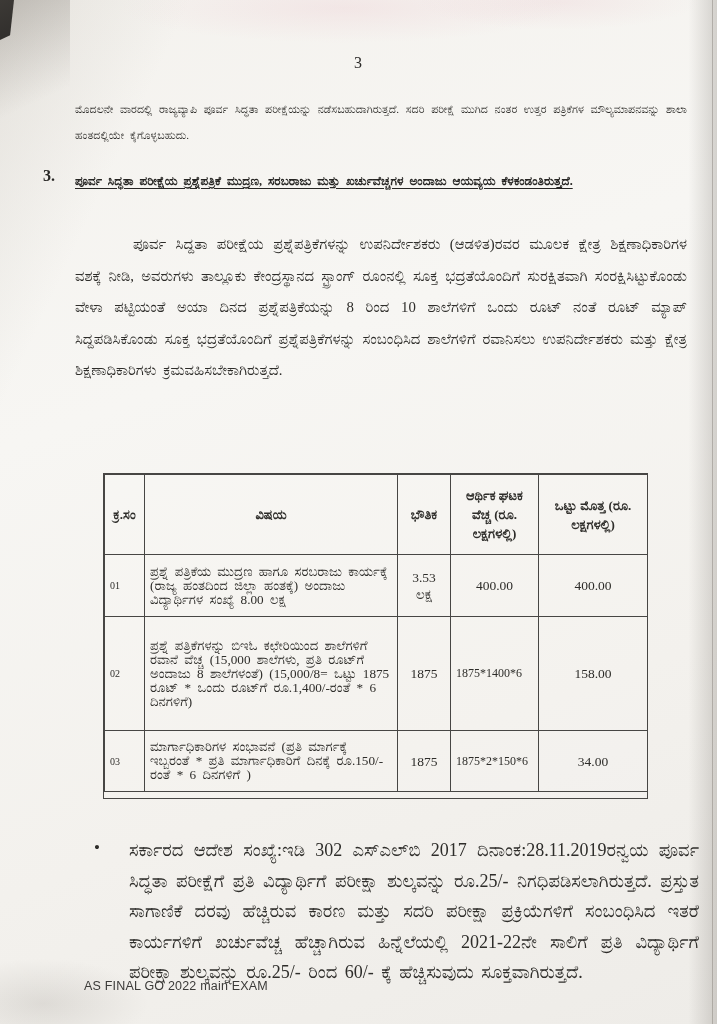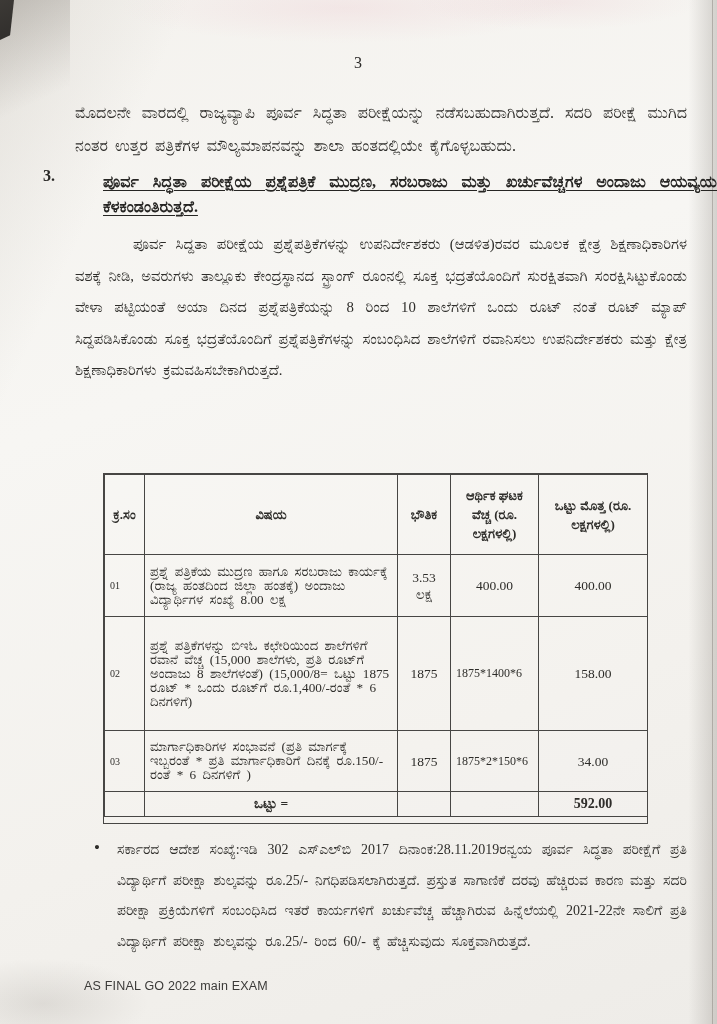--- a/index.html
+++ b/index.html
@@ -37,33 +37,32 @@
   .kn { word-spacing: 3px; }
   .para {
     position: absolute; text-align: justify; color: #2e2d2a;
   }
   .page-number {
     position: absolute; left: 340px; top: 54px; width: 36px;
     text-align: center; font-size: 16px; color: #2b2a28;
   }
   .para-intro {
     left: 75px; top: 96px; width: 612px;
-    font-size: 16px; line-height: 33px;
+    font-size: 11px; line-height: 26px;
   }
   .sec-num {
     position: absolute; left: 43px; top: 167px;
     font-size: 16px; font-weight: bold; color: #262523;
   }
   .sec-head {
     position: absolute; left: 75px; top: 169px; width: 614px;
-    font-size: 16px; font-weight: bold; line-height: 25px;
+    font-size: 12px; font-weight: bold; line-height: 25px;
     text-align: justify; text-decoration: underline;
     text-underline-offset: 3px; text-decoration-thickness: 1px;
     color: #262523;
-    margin-left: 28px;
   }
   .para-body1 {
     left: 75px; top: 229px; width: 612px;
     font-size: 14.8px; line-height: 31.5px; text-indent: 58px;
   }
   .para-body2 {
     left: 75px; top: 408px; width: 612px;
     font-size: 14.8px; line-height: 30px; text-indent: 58px;
   }
   .table-wrap {
@@ -86,22 +85,22 @@
   td.c-subject { text-align: left; font-size: 13.2px; line-height: 14px; padding-left: 8px; }
   td.c-num { text-align: center; font-size: 13.5px; line-height: 17px; }
   td.c-unit { text-align: left; font-size: 12px; letter-spacing: 0px; }
   tr.total-row td { height: 20px; }
   td.c-total-label { text-align: center; font-weight: bold; font-size: 13.5px; }
   td.c-total-value { text-align: center; font-weight: bold; font-size: 14px; }
   .bullet-dot {
     position: absolute; left: 94px; top: 838px; font-size: 17px; color: #2e2d2a;
   }
   .para-bullet {
-    left: 117px; top: 835px; width: 570px;
-    font-size: 14px; line-height: 30.5px; font-family: Liberation Serif, serif;
+    left: 129px; top: 835px; width: 570px;
+    font-size: 18px; line-height: 30.5px; font-family: Liberation Serif, serif;
   }
   .footer-note {
     position: absolute; left: 84px; top: 979px;
     font-family: "Liberation Sans", "DejaVu Sans", sans-serif;
     font-size: 12.5px; font-weight: normal; color: #3b3a38; letter-spacing: 0.2px;
   }
 </style>
 </head>
 <body>
 
@@ -152,27 +151,20 @@
           <td class="c-unit">1875*1400*6</td>
           <td class="c-num">158.00</td>
         </tr>
         <tr style="height:61px">
           <td class="c-sl">03</td>
           <td class="c-subject kn">ಮಾರ್ಗಾಧಿಕಾರಿಗಳ ಸಂಭಾವನೆ (ಪ್ರತಿ ಮಾರ್ಗಕ್ಕೆ ಇಬ್ಬರಂತೆ * ಪ್ರತಿ ಮಾರ್ಗಾಧಿಕಾರಿಗೆ ದಿನಕ್ಕೆ ರೂ.150/-ರಂತೆ * 6 ದಿನಗಳಿಗೆ )</td>
           <td class="c-num">1875</td>
           <td class="c-unit">1875*2*150*6</td>
           <td class="c-num">34.00</td>
         </tr>
-        <tr class="total-row">
-          <td></td>
-          <td class="c-total-label">ಒಟ್ಟು =</td>
-          <td></td>
-          <td></td>
-          <td class="c-total-value">592.00</td>
-        </tr>
       </tbody>
     </table>
   </div>
 
   <div class="bullet-dot">•</div>
   <div class="para para-bullet kn">ಸರ್ಕಾರದ ಆದೇಶ ಸಂಖ್ಯೆ:ಇಡಿ 302 ಎಸ್‌ಎಲ್‌ಬಿ 2017 ದಿನಾಂಕ:28.11.2019ರನ್ವಯ ಪೂರ್ವ ಸಿದ್ಧತಾ ಪರೀಕ್ಷೆಗೆ ಪ್ರತಿ ವಿದ್ಯಾರ್ಥಿಗೆ ಪರೀಕ್ಷಾ ಶುಲ್ಕವನ್ನು ರೂ.25/- ನಿಗಧಿಪಡಿಸಲಾಗಿರುತ್ತದೆ. ಪ್ರಸ್ತುತ ಸಾಗಾಣಿಕೆ ದರವು ಹೆಚ್ಚಿರುವ ಕಾರಣ ಮತ್ತು ಸದರಿ ಪರೀಕ್ಷಾ ಪ್ರಕ್ರಿಯೆಗಳಿಗೆ ಸಂಬಂಧಿಸಿದ ಇತರೆ ಕಾರ್ಯಗಳಿಗೆ ಖರ್ಚುವೆಚ್ಚ ಹೆಚ್ಚಾಗಿರುವ ಹಿನ್ನೆಲೆಯಲ್ಲಿ 2021-22ನೇ ಸಾಲಿಗೆ ಪ್ರತಿ ವಿದ್ಯಾರ್ಥಿಗೆ ಪರೀಕ್ಷಾ ಶುಲ್ಕವನ್ನು ರೂ.25/- ರಿಂದ 60/- ಕ್ಕೆ ಹೆಚ್ಚಿಸುವುದು ಸೂಕ್ತವಾಗಿರುತ್ತದೆ.</div>
 
   <div class="footer-note">AS FINAL GO 2022 main EXAM</div>
 
 </div>

